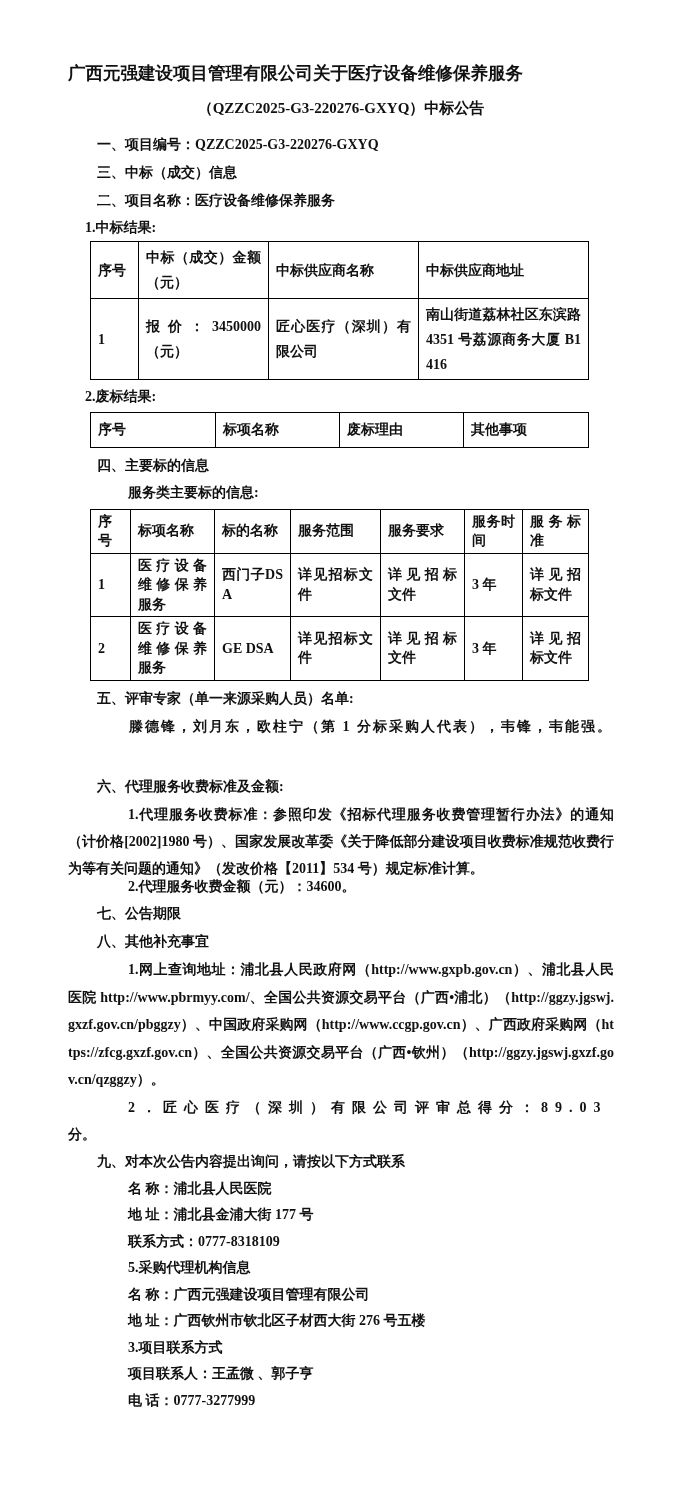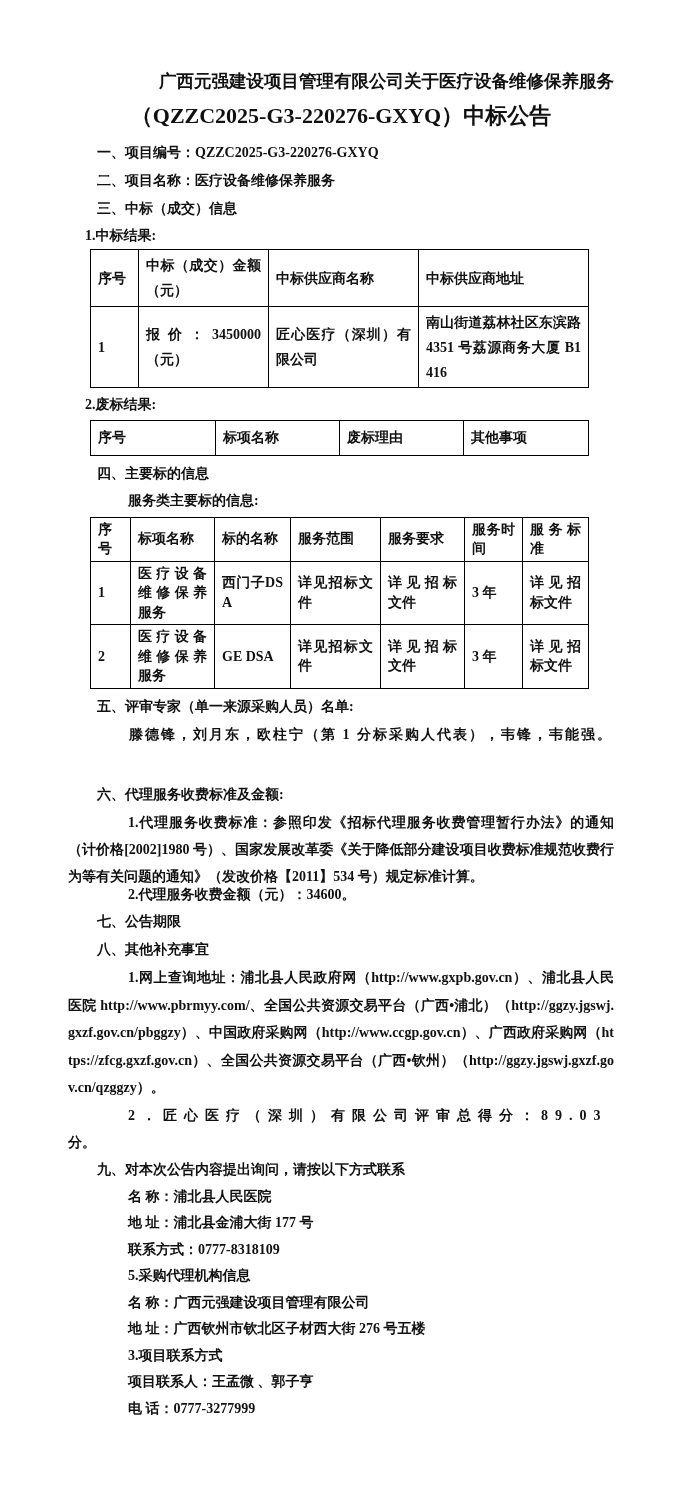--- a/index.html
+++ b/index.html
@@ -7,22 +7,22 @@
     position:relative;
     width:680px;height:1498px;
     background:#ffffff;
     color:#111111;
     font-family:"Liberation Serif","DejaVu Serif",serif;
     font-weight:bold;
     font-size:14px;
     overflow:hidden;
   }
   .content{padding:52px 66px 0 68px;}
-  .title1{font-size:17.5px;line-height:26px;text-align:right;margin:16px 0 9px 0;}
-  .title2{font-size:22px;line-height:26px;text-align:center;margin:0 0 10px 0;}
+  .title1{font-size:17.5px;line-height:26px;text-align:left;margin:8px 0 9px 0;}
+  .title2{font-size:15px;line-height:26px;text-align:center;margin:0 0 10px 0;}
   .sec{line-height:28px;text-indent:29px;}
   .sub{line-height:26px;text-indent:17px;}
   .ind{line-height:26.5px;text-indent:60px;}
   .para{line-height:27px;text-align:justify;text-indent:60px;word-break:break-all;}
   .para8{line-height:27.5px;}
   .experts{letter-spacing:2px;line-height:28px;text-align:center;}
   .stretch{line-height:27px;text-indent:60px;letter-spacing:7px;white-space:nowrap;}
   .tail{line-height:27px;}
   .fee-amount{margin-top:-8px;}
   table.tbl{
@@ -54,22 +54,22 @@
 </head>
 <body>
 
 <div class="page">
   <div class="content">
 
     <div class="title1">广西元强建设项目管理有限公司关于医疗设备维修保养服务</div>
     <div class="title2">（QZZC2025-G3-220276-GXYQ）中标公告</div>
 
     <div class="sec" style="margin-top:10px">一、项目编号：QZZC2025-G3-220276-GXYQ</div>
+    <div class="sec">三、中标（成交）信息</div>
     <div class="sec">二、项目名称：医疗设备维修保养服务</div>
-    <div class="sec">三、中标（成交）信息</div>
 
     <div class="sub">1.中标结果:</div>
     <table class="tbl t-award">
       <colgroup>
           <col style="width:48px">
           <col style="width:130px">
           <col style="width:150px">
           <col style="width:170px">
         </colgroup>
       <tbody>

